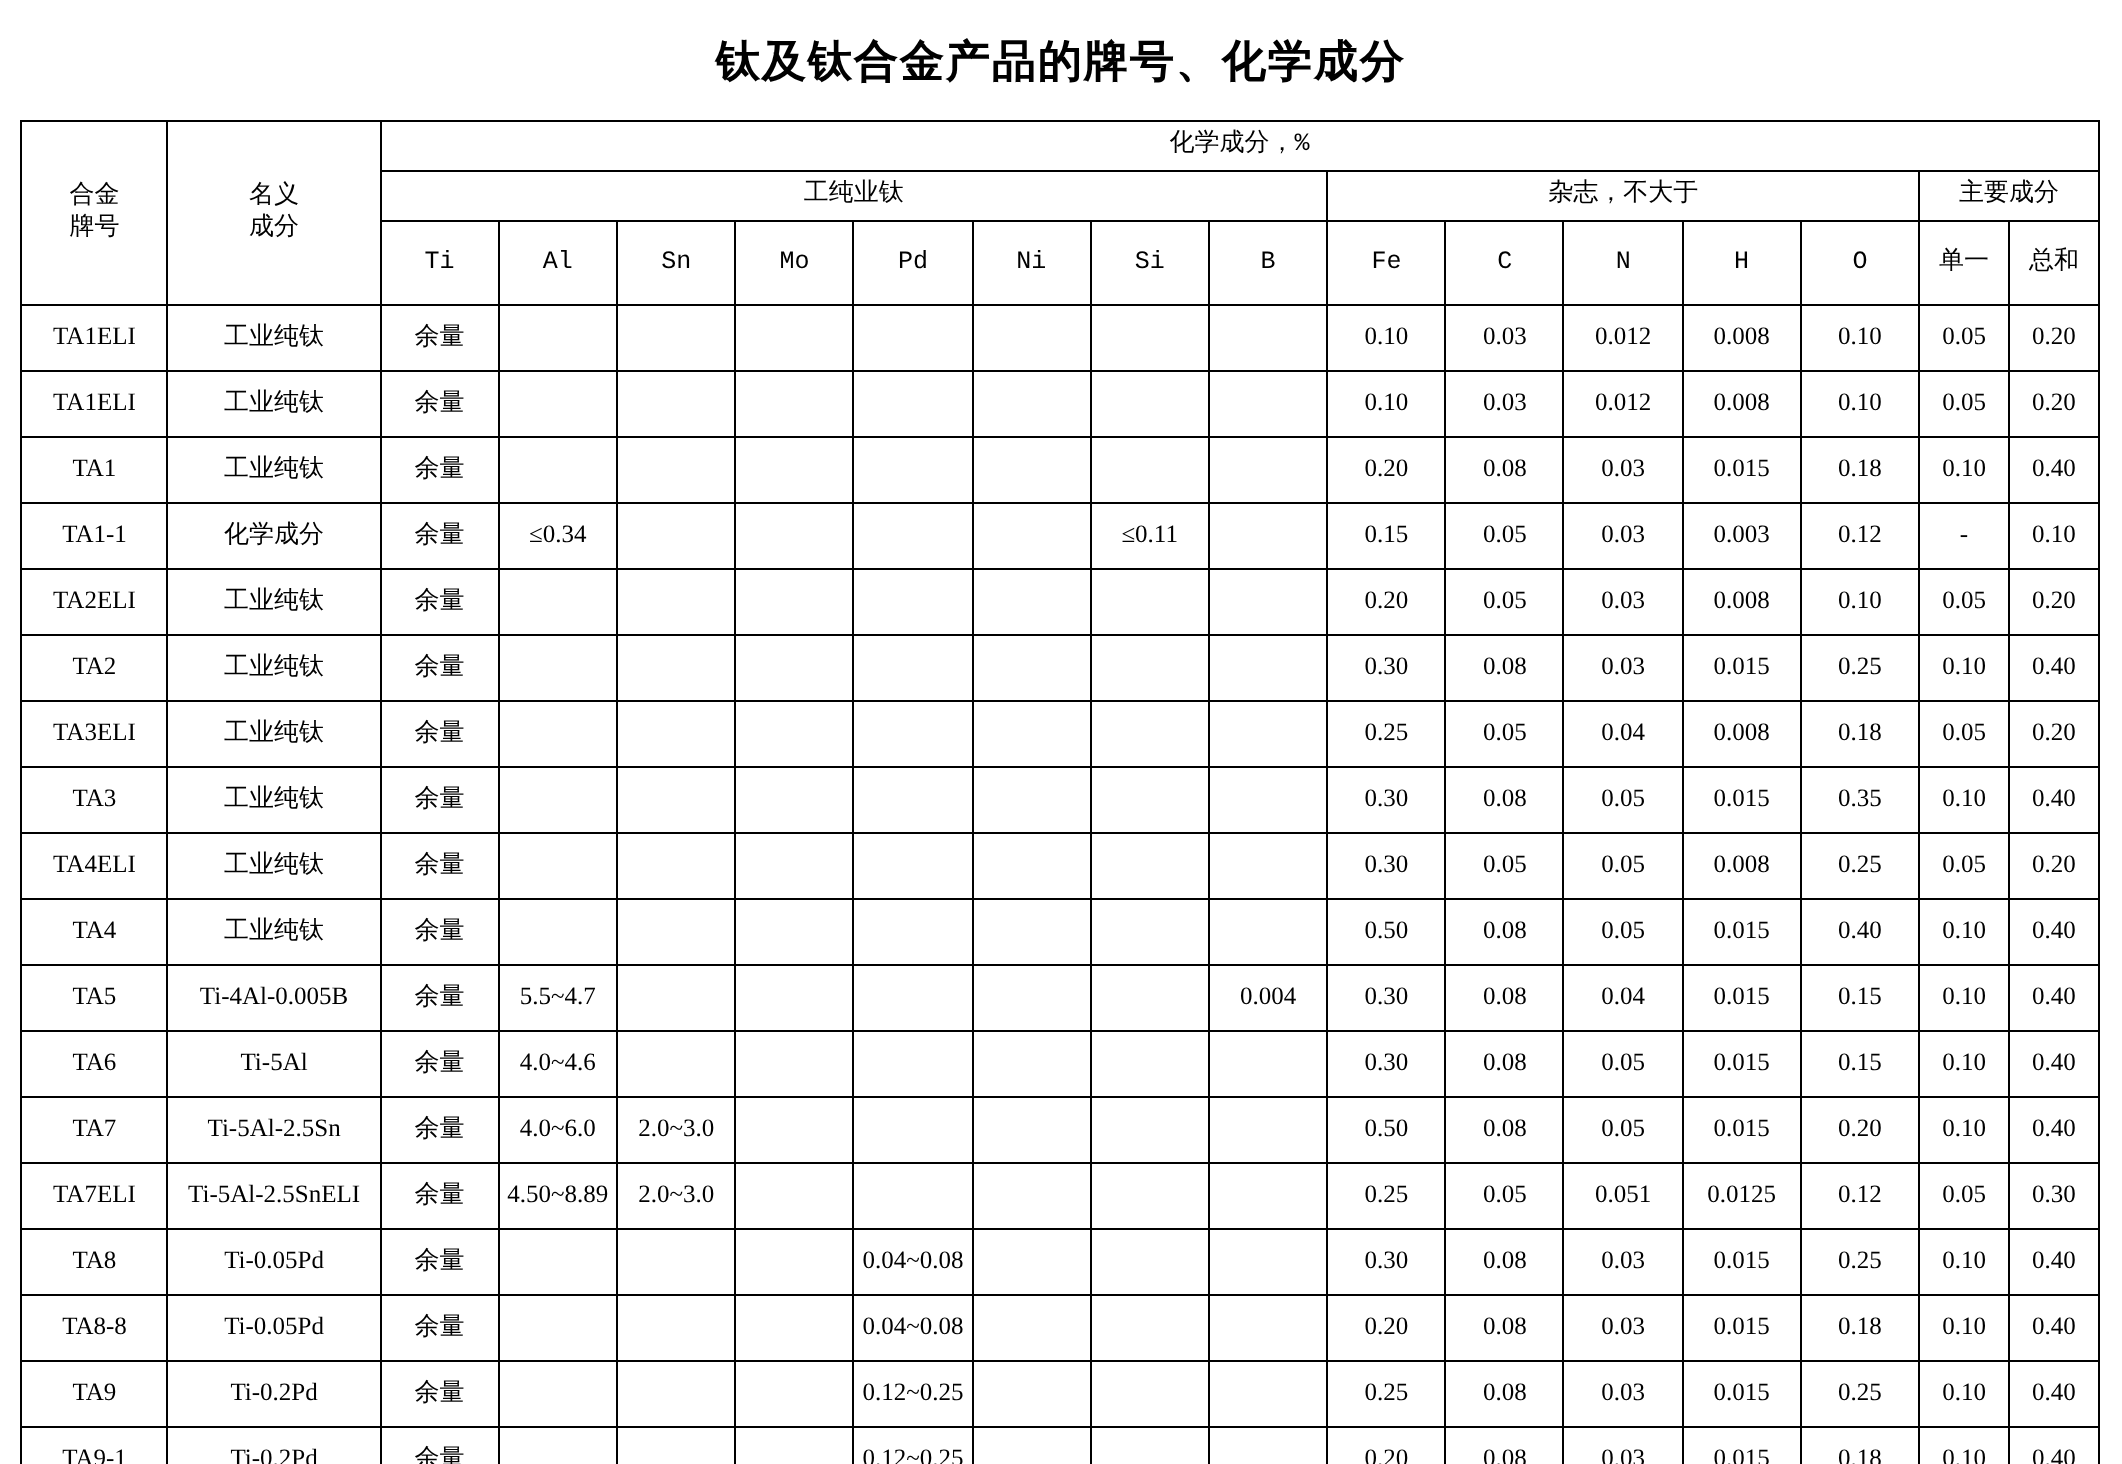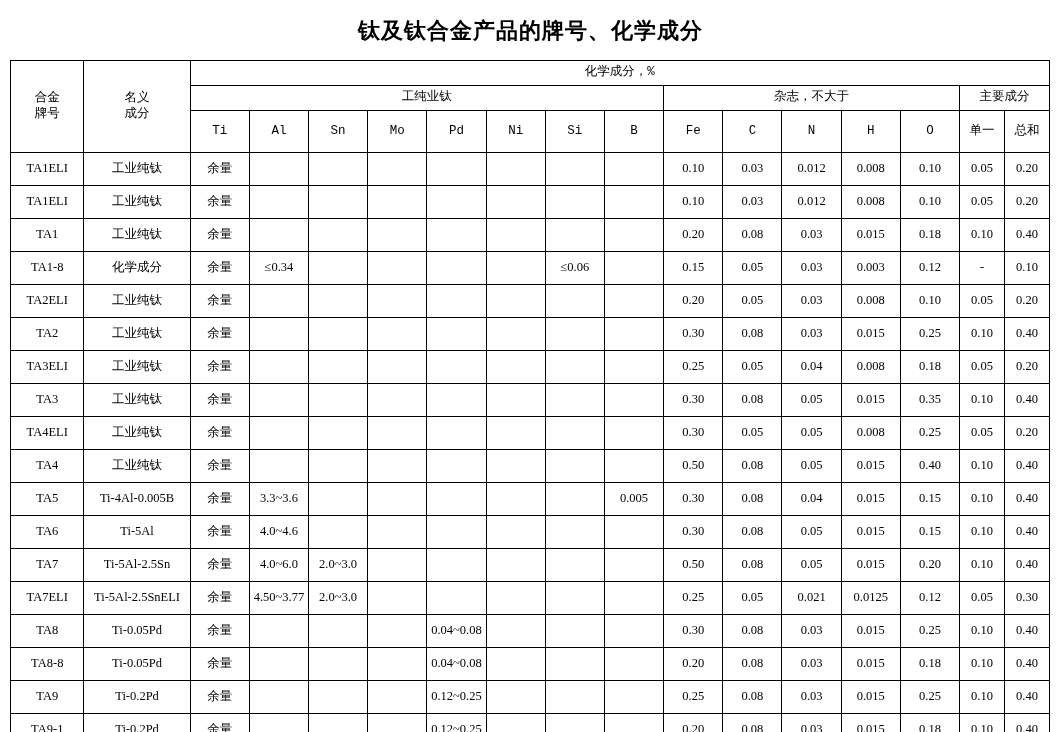--- a/index.html
+++ b/index.html
@@ -175,29 +175,29 @@
           <td class="row-cell"></td>
           <td class="row-cell">0.20</td>
           <td class="row-cell">0.08</td>
           <td class="row-cell">0.03</td>
           <td class="row-cell">0.015</td>
           <td class="row-cell">0.18</td>
           <td class="row-cell">0.10</td>
           <td class="row-cell">0.40</td>
         </tr>
         <tr>
-          <td class="row-cell">TA1-8</td>
+          <td class="row-cell">TA1-1</td>
           <td class="row-cell">化学成分</td>
           <td class="row-cell">余量</td>
           <td class="row-cell">≤0.34</td>
           <td class="row-cell"></td>
           <td class="row-cell"></td>
           <td class="row-cell"></td>
           <td class="row-cell"></td>
-          <td class="row-cell">≤0.06</td>
+          <td class="row-cell">≤0.11</td>
           <td class="row-cell"></td>
           <td class="row-cell">0.15</td>
           <td class="row-cell">0.05</td>
           <td class="row-cell">0.03</td>
           <td class="row-cell">0.003</td>
           <td class="row-cell">0.12</td>
           <td class="row-cell">-</td>
           <td class="row-cell">0.10</td>
         </tr>
         <tr>
@@ -311,27 +311,27 @@
           <td class="row-cell">0.05</td>
           <td class="row-cell">0.015</td>
           <td class="row-cell">0.40</td>
           <td class="row-cell">0.10</td>
           <td class="row-cell">0.40</td>
         </tr>
         <tr>
           <td class="row-cell">TA5</td>
           <td class="row-cell">Ti-4Al-0.005B</td>
           <td class="row-cell">余量</td>
-          <td class="row-cell">3.3~3.6</td>
-          <td class="row-cell"></td>
-          <td class="row-cell"></td>
-          <td class="row-cell"></td>
-          <td class="row-cell"></td>
-          <td class="row-cell"></td>
-          <td class="row-cell">0.005</td>
+          <td class="row-cell">5.5~4.7</td>
+          <td class="row-cell"></td>
+          <td class="row-cell"></td>
+          <td class="row-cell"></td>
+          <td class="row-cell"></td>
+          <td class="row-cell"></td>
+          <td class="row-cell">0.004</td>
           <td class="row-cell">0.30</td>
           <td class="row-cell">0.08</td>
           <td class="row-cell">0.04</td>
           <td class="row-cell">0.015</td>
           <td class="row-cell">0.15</td>
           <td class="row-cell">0.10</td>
           <td class="row-cell">0.40</td>
         </tr>
         <tr>
           <td class="row-cell">TA6</td>
@@ -368,30 +368,30 @@
           <td class="row-cell">0.05</td>
           <td class="row-cell">0.015</td>
           <td class="row-cell">0.20</td>
           <td class="row-cell">0.10</td>
           <td class="row-cell">0.40</td>
         </tr>
         <tr>
           <td class="row-cell">TA7ELI</td>
           <td class="row-cell">Ti-5Al-2.5SnELI</td>
           <td class="row-cell">余量</td>
-          <td class="row-cell">4.50~3.77</td>
+          <td class="row-cell">4.50~8.89</td>
           <td class="row-cell">2.0~3.0</td>
           <td class="row-cell"></td>
           <td class="row-cell"></td>
           <td class="row-cell"></td>
           <td class="row-cell"></td>
           <td class="row-cell"></td>
           <td class="row-cell">0.25</td>
           <td class="row-cell">0.05</td>
-          <td class="row-cell">0.021</td>
+          <td class="row-cell">0.051</td>
           <td class="row-cell">0.0125</td>
           <td class="row-cell">0.12</td>
           <td class="row-cell">0.05</td>
           <td class="row-cell">0.30</td>
         </tr>
         <tr>
           <td class="row-cell">TA8</td>
           <td class="row-cell">Ti-0.05Pd</td>
           <td class="row-cell">余量</td>
           <td class="row-cell"></td>

